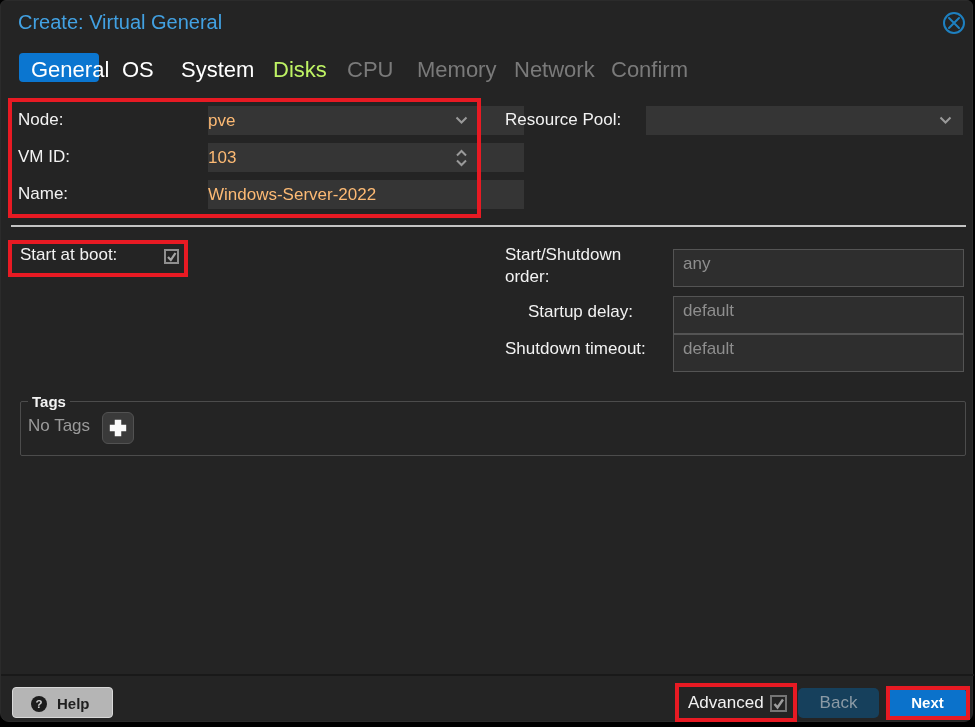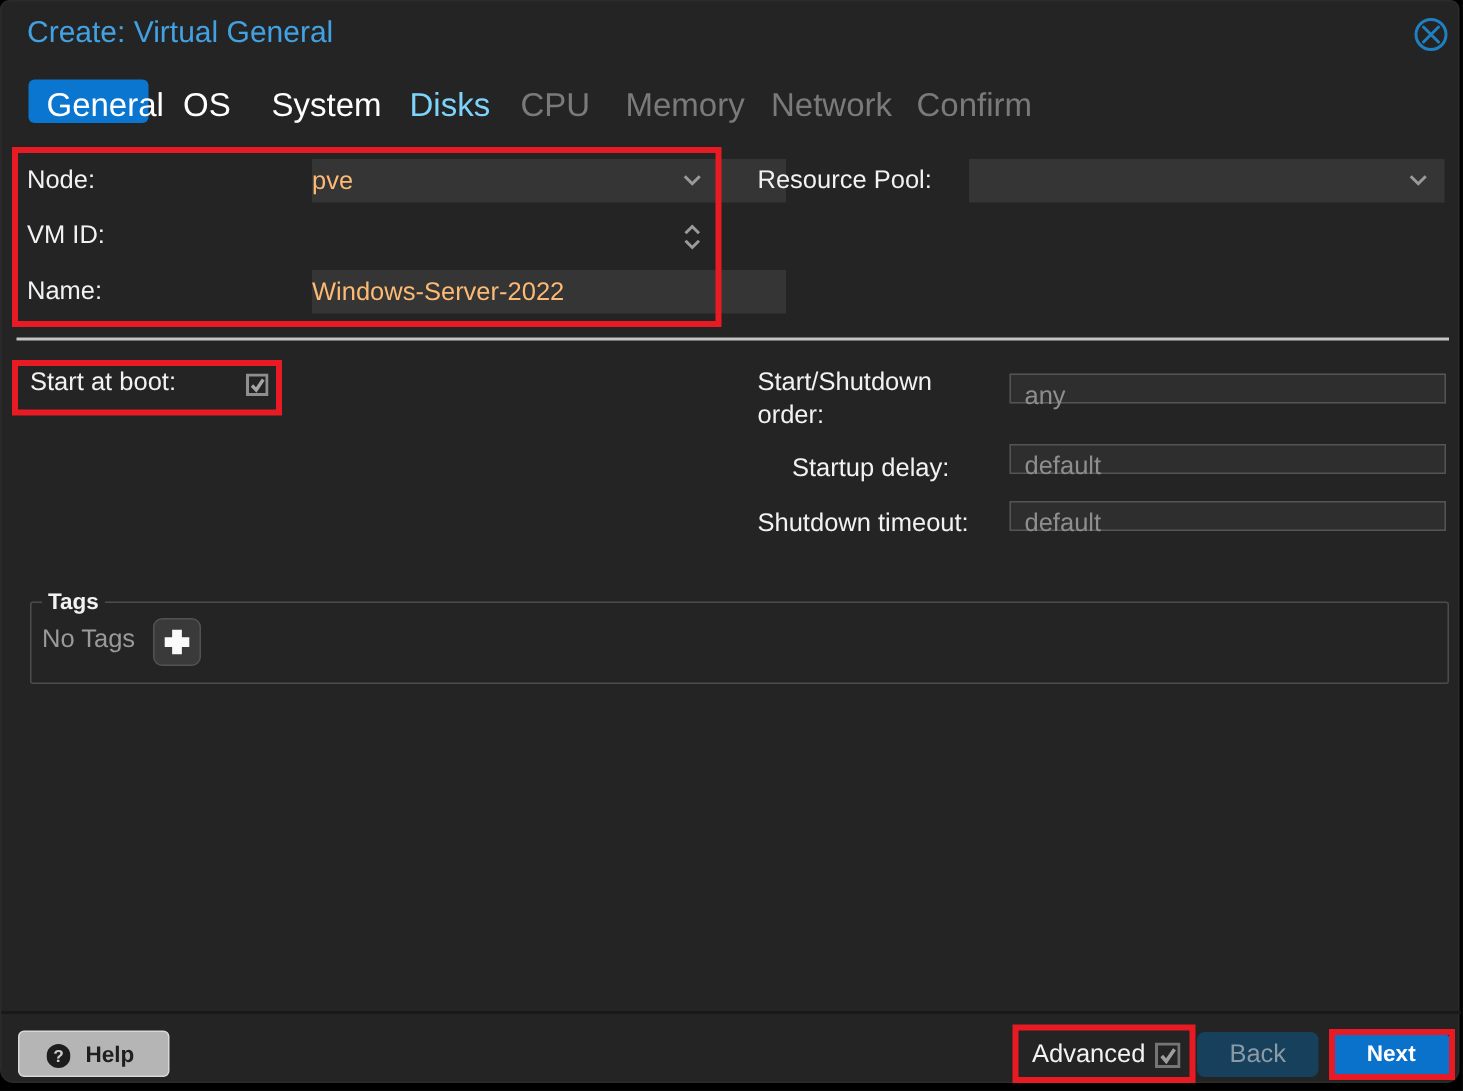--- a/index.html
+++ b/index.html
@@ -3,50 +3,51 @@
 <meta charset="utf-8">
 <style>
   * { margin:0; padding:0; box-sizing:border-box; }
   html,body { width:975px; height:727px; background:#000; overflow:hidden;
     font-family:"Liberation Sans", sans-serif; }
   #dlg { position:absolute; left:0; top:0; width:973px; height:722px;
     background:#242424; border:1px solid #2b2b2b; border-radius:6px 6px 9px 9px; }
   .abs { position:absolute; }
   .lbl { position:absolute; color:#f2f2f2; font-size:17px; white-space:nowrap; }
   .field { position:absolute; background:#353535; height:29px; }
-  .dfield { position:absolute; background:#2e2e2e; border:1px solid #545454; height:20px;
+  .dfield { position:absolute; background:#2e2e2e; border:1px solid #545454; height:38px;
     color:#8e8e8e; font-size:17px; line-height:28px; padding-left:9px; }
   .ftext { color:#fdba74; font-size:17px; line-height:29px; padding-left:0;margin-left:48px; }
   .red { position:absolute; border:4px solid #e81a23; }
   .tab { position:absolute; font-size:22px; white-space:nowrap; }
 </style>
 </head>
 <body>
 <div id="dlg">
 
   <div class="abs" style="left:17px; top:10px; color:#42a1e2; font-size:20px;">Create: Virtual General</div>
   <svg class="abs" style="left:941px; top:10px;" width="24" height="24" viewBox="0 0 24 24">
     <circle cx="12" cy="12" r="10" fill="none" stroke="#1e80c0" stroke-width="2"></circle>
     <path d="M7 7 L17 17 M17 7 L7 17" stroke="#1e80c0" stroke-width="2" stroke-linecap="round"></path>
   </svg>
 
   <div class="abs" style="left:18px; top:52px; width:80px; height:29px; background:#0b76d0; border-radius:4px;"></div>
   <div class="tab" style="left:30px; top:56px; color:#fff;">General</div>
   <div class="tab" style="left:121px; top:56px; color:#fff;">OS</div>
   <div class="tab" style="left:180px; top:56px; color:#fff;">System</div>
-  <div class="tab" style="left:272px; top:56px; color:#7dd3fc;">Disks</div>
+  <div class="tab" style="left:272px; top:56px; color:#bef264;">Disks</div>
   <div class="tab" style="left:346px; top:56px; color:#7a7a7a;">CPU</div>
   <div class="tab" style="left:416px; top:56px; color:#7a7a7a;">Memory</div>
   <div class="tab" style="left:513px; top:56px; color:#7a7a7a;">Network</div>
   <div class="tab" style="left:610px; top:56px; color:#7a7a7a;">Confirm</div>
 
   <div class="lbl" style="left:17px; top:109px;">Node:</div>
   <div class="lbl" style="left:17px; top:146px;">VM ID:</div>
   <div class="lbl" style="left:17px; top:183px;">Name:</div>
   <div class="field ftext" style="left:159px; top:105px; width:316px;">pve</div>
+  <div class="field ftext" style="left:159px; top:142px; width:316px;">103</div>
   <div class="field ftext" style="left:159px; top:179px; width:316px;">Windows-Server-2022</div>
   <svg class="abs" style="left:453px; top:114px;" width="15" height="10" viewBox="0 0 15 10">
     <path d="M2.5 2.5 L7.5 7.5 L12.5 2.5" fill="none" stroke="#9a9a9a" stroke-width="2"></path>
   </svg>
   <svg class="abs" style="left:454px; top:147px;" width="13" height="20" viewBox="0 0 13 20">
     <path d="M2 7.5 L6.5 3 L11 7.5" fill="none" stroke="#9a9a9a" stroke-width="2"></path>
     <path d="M2 12.5 L6.5 17 L11 12.5" fill="none" stroke="#9a9a9a" stroke-width="2"></path>
   </svg>
   <div class="red" style="left:7px; top:97px; width:473px; height:120px;"></div>
 

